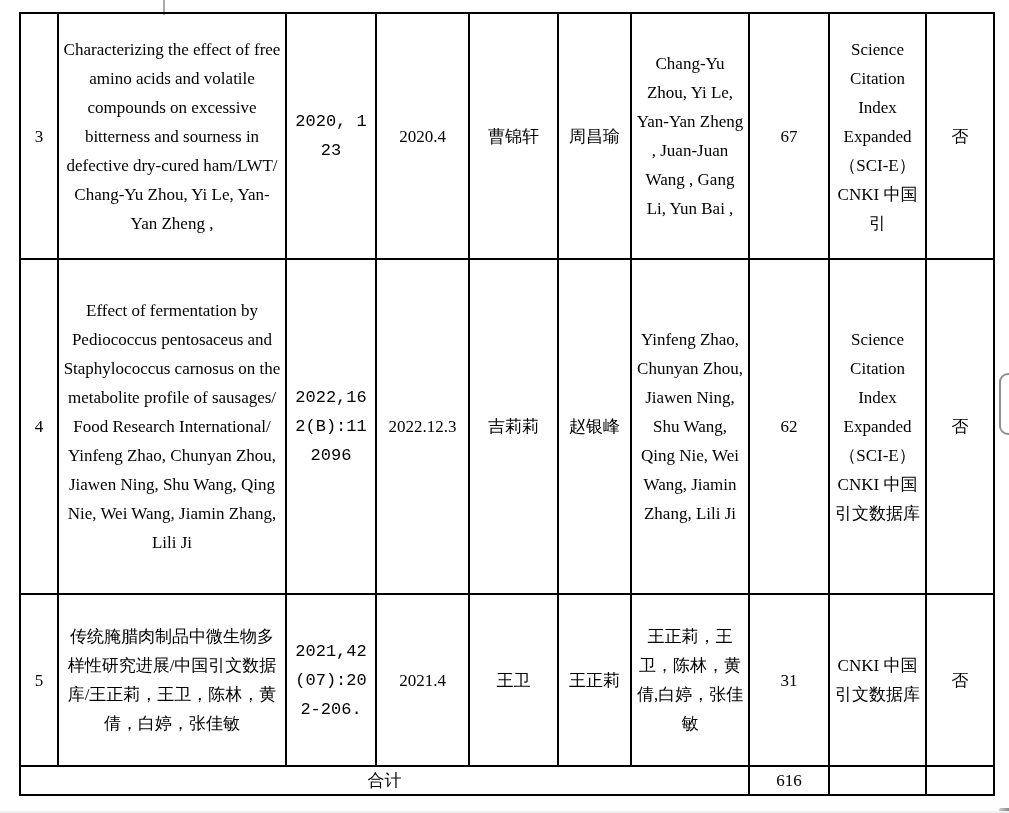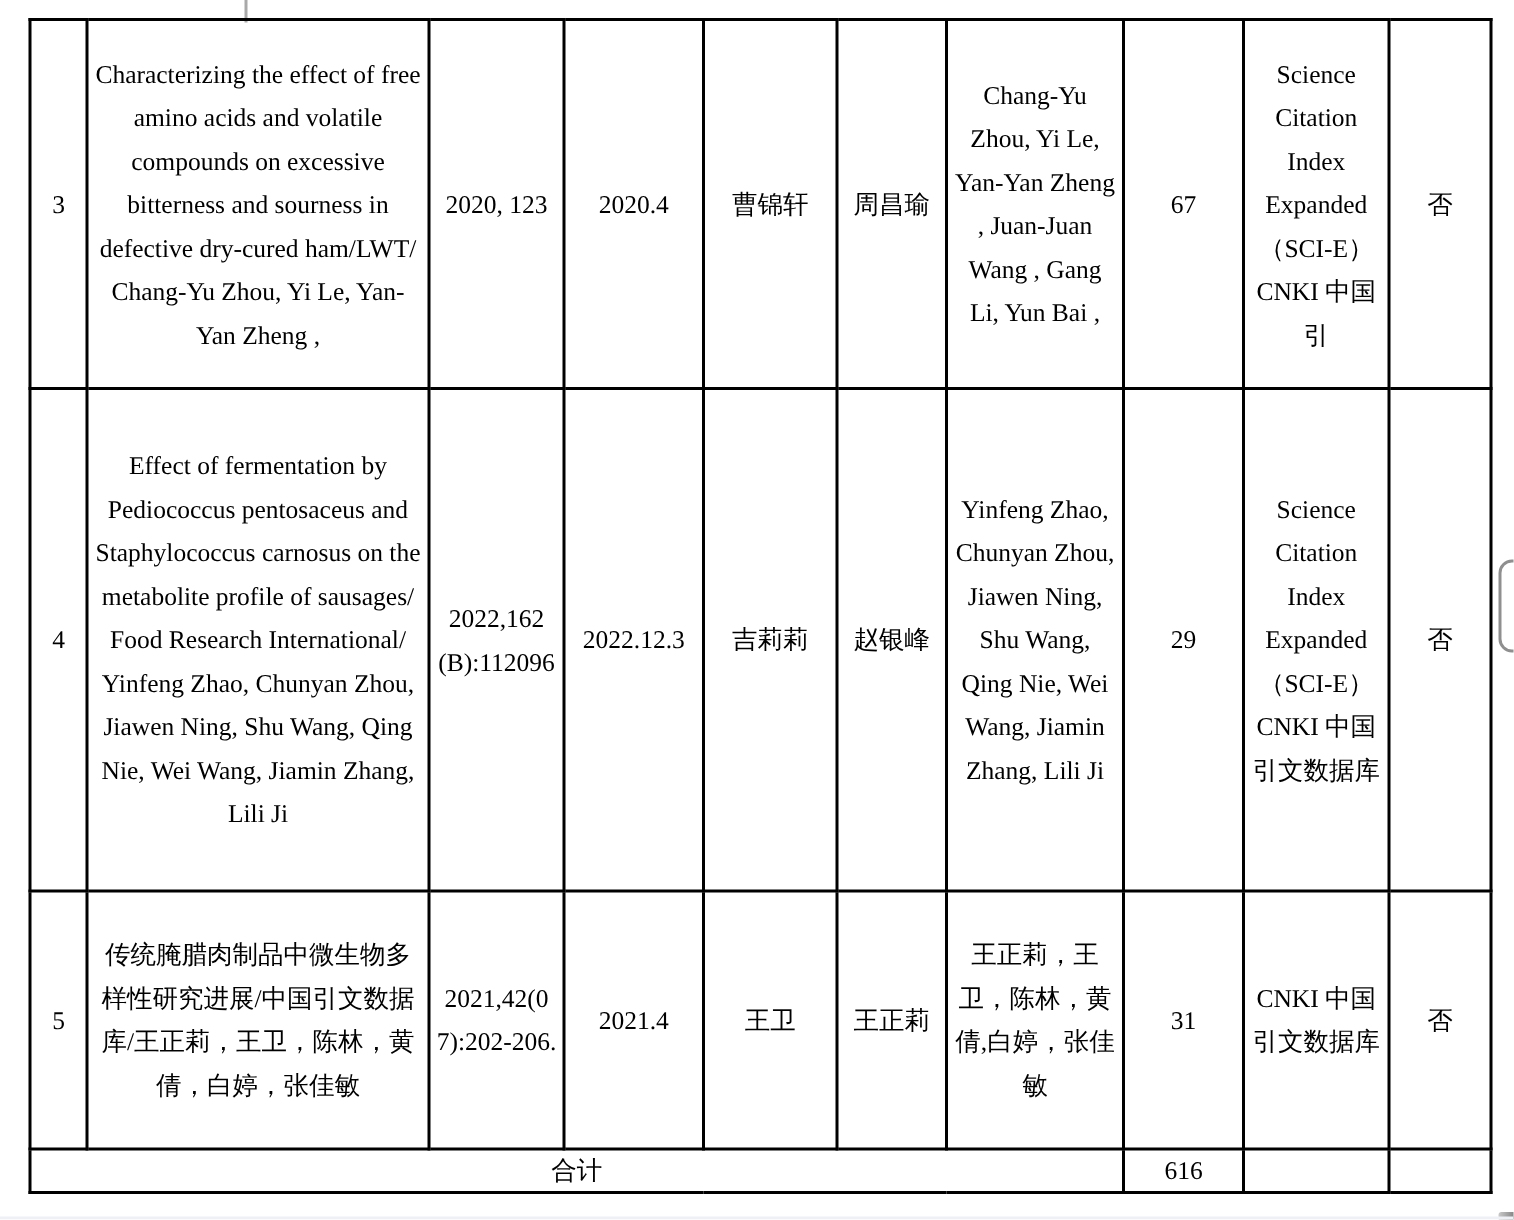--- a/index.html
+++ b/index.html
@@ -27,21 +27,21 @@
     vertical-align:middle;
     overflow:hidden;
     font-size:17px;
     line-height:29px;
     text-align:center;
     padding:2px 4px;
     word-wrap:break-word;
   }
   td.c-num{padding:2px 2px;}
   td.c-title{text-align:left;padding:2px 10px;}
-  td.c-vol{word-break:break-all;padding:2px 13px;}
+  td.c-vol{word-break:break-all;padding:2px 13px;font-family:Liberation Mono, monospace;}
   td.c-date{word-break:break-all;padding:2px 13px;margin-left:27px;}
   td.c-p1{padding:2px 12px;margin-left:28px;}
   td.c-p2{padding:2px 12px;}
   td.c-authors{text-align:left;padding:2px 10px;}
   td.c-index{padding:2px 9px;overflow-wrap:break-word;}
   td.c-index-small{font-size:13.5px;line-height:27px;padding:2px 8px;}
   tr.total-row td{line-height:23px;}
   
   .scroll-pill{
     position:absolute;left:999px;top:373px;
@@ -100,21 +100,21 @@
     </tr>
 
     <tr style="height:335px">
       <td class="c-num">4</td>
       <td class="c-title">Effect of fermentation by Pediococcus pentosaceus and Staphylococcus carnosus on the metabolite profile of sausages/ Food Research International/ Yinfeng Zhao, Chunyan Zhou, Jiawen Ning, Shu Wang, Qing Nie, Wei Wang, Jiamin Zhang, Lili Ji</td>
       <td class="c-vol">2022,162(B):112096</td>
       <td class="c-date">2022.12.3</td>
       <td class="c-p1">吉莉莉</td>
       <td class="c-p2">赵银峰</td>
       <td class="c-authors">Yinfeng Zhao, Chunyan Zhou, Jiawen Ning, Shu Wang, Qing Nie, Wei Wang, Jiamin Zhang, Lili Ji</td>
-      <td class="c-cit">29</td>
+      <td class="c-cit">62</td>
       <td class="c-index">Science Citation Index Expanded （SCI-E） CNKI 中国引文数据库</td>
       <td class="c-flag">否</td>
     </tr>
 
     <tr style="height:172px">
       <td class="c-num">5</td>
       <td class="c-title">传统腌腊肉制品中微生物多样性研究进展/中国引文数据库/王正莉，王卫，陈林，黄倩，白婷，张佳敏</td>
       <td class="c-vol">2021,42(07):202-206.</td>
       <td class="c-date">2021.4</td>
       <td class="c-p1">王卫</td>

